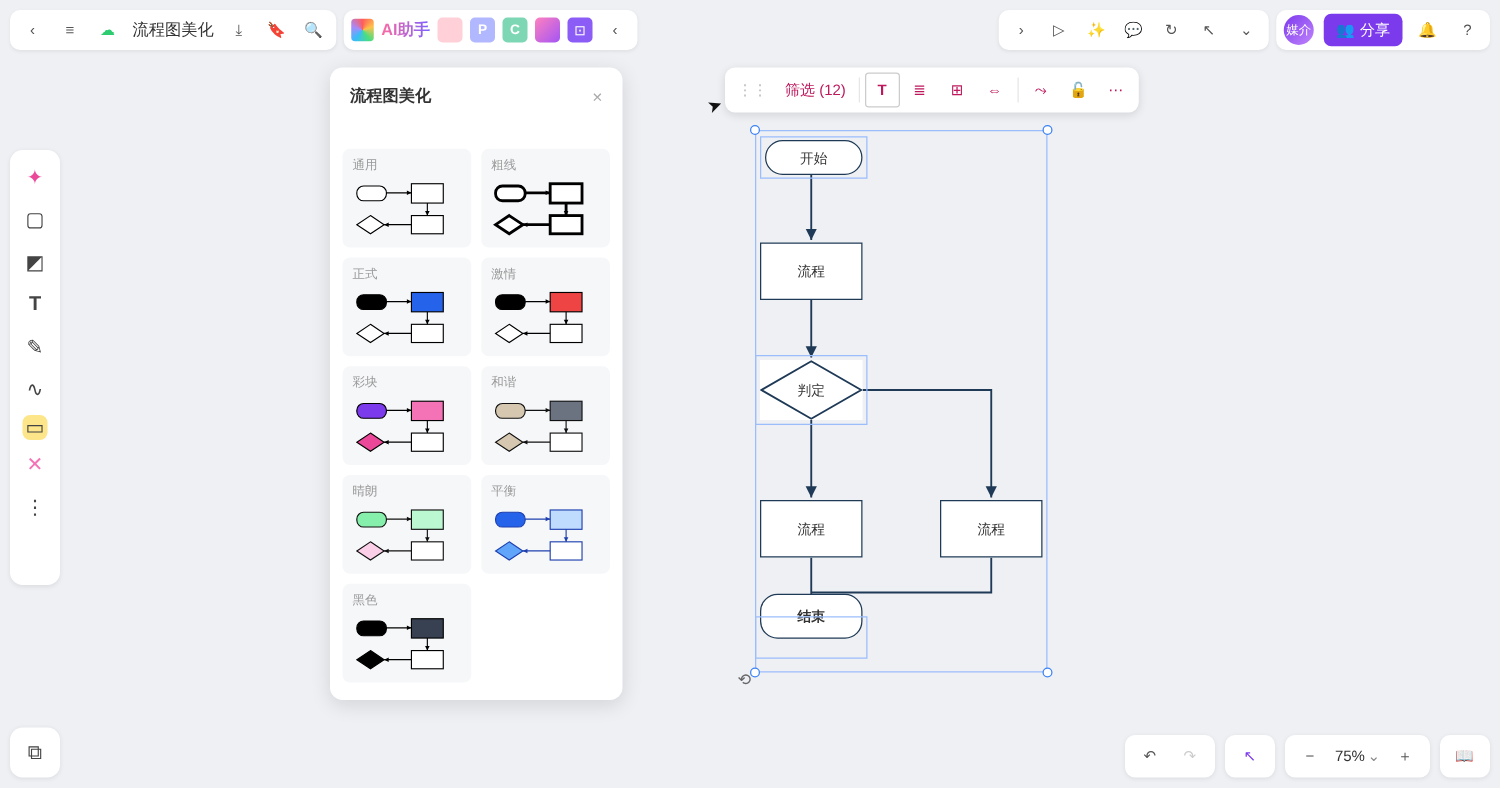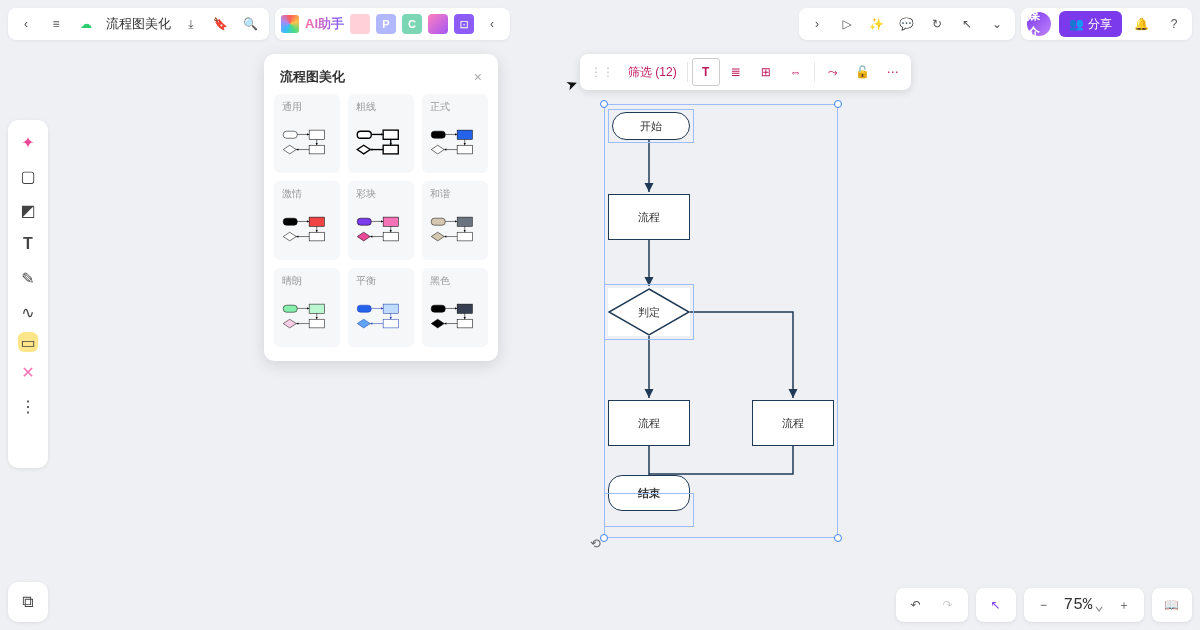--- a/index.html
+++ b/index.html
@@ -13,34 +13,34 @@
   .tlabel { font-size: 13px; color: #333; padding: 0 2px; }
   .ai-label { font-weight: 700; font-size: 13px; background: linear-gradient(90deg,#ff6aa0,#7b61ff); background-clip: text; -webkit-background-clip: text; color: transparent; }
   .rainbow-icon { width: 18px; height: 18px; background: conic-gradient(#ff5c5c,#ffc24a,#4ade80,#38bdf8,#a78bfa,#ff5c5c); border-radius: 3px; }
   .peach-icon { width:20px;height:20px;border-radius:4px;background:#ffd0d8; }
   .p-icon,.c-icon { width:20px;height:20px;border-radius:4px;display:flex;align-items:center;justify-content:center;font-size:11px;font-weight:700;color:#fff; }
   .p-icon{background:#b2b8ff;} .c-icon{background:#7ed7b4;} .tm-icon{width:20px;height:20px;border-radius:4px;background:linear-gradient(135deg,#ff80bf,#a355f5);} .sq-icon{width:20px;height:20px;border-radius:4px;background:#8b5cf6;display:flex;align-items:center;justify-content:center;color:#fff;font-size:11px;}
 
   .spacer { flex: 1; }
 
   .top-right { display:flex; align-items:center; gap:6px; }
-  .avatar { width:24px;height:24px;border-radius:50%;background:linear-gradient(135deg,#7c3aed,#c084fc);color:#fff;display:flex;align-items:center;justify-content:center;font-size:13px;font-weight:700; }
+  .avatar { width:24px;height:24px;border-radius:50%;background:linear-gradient(135deg,#7c3aed,#c084fc);color:#fff;display:flex;align-items:center;justify-content:center;font-size:10px;font-weight:400; }
   .share-btn { background:#7c3aed;color:#fff;border:none;border-radius:6px;height:26px;padding:0 10px;display:flex;align-items:center;gap:4px;font-size:12px;cursor:pointer; }
 
   
   .leftbar { position:absolute; left:8px; top:120px; width:40px; background:#fff; border-radius:10px; box-shadow:0 1px 4px rgba(0,0,0,.08); display:flex; flex-direction:column; align-items:center; padding:8px 0; gap:6px; }
   .lbtn { width:28px;height:28px;display:flex;align-items:center;justify-content:center;border-radius:6px;cursor:pointer;font-size:16px;color:#444; }
   .leftbar2 { position:absolute; left:8px; bottom:8px; width:40px;height:40px;background:#fff;border-radius:10px;box-shadow:0 1px 4px rgba(0,0,0,.08);display:flex;align-items:center;justify-content:center; }
 
   
   .panel { position:absolute; left:264px; top:54px; width:234px; background:#fff; border-radius:10px; box-shadow:0 4px 16px rgba(0,0,0,.12); padding:12px 10px 14px; }
   .panel-hd { display:flex;align-items:center;justify-content:space-between; padding:2px 6px 8px; }
   .panel-title { font-size:13px; font-weight:600; }
   .panel-close { font-size:14px;color:#aaa;cursor:pointer; }
-  .grid { display:grid; grid-template-columns:1fr 1fr 1fr; gap:8px; }
+  .grid { display:grid; grid-template-columns:1fr 1fr; gap:8px;margin-top:25px; }
   .card { background:#f6f7f9;border-radius:6px; padding:6px 6px 2px; cursor:pointer; }
   .card-title { font-size:10px; color:#999; margin-bottom:2px; padding-left:2px; }
   .thumb { width:100%; height:52px; }
 
   
   .ctxbar { position:absolute; top:54px; left:580px; background:#fff; border-radius:8px; box-shadow:0 2px 8px rgba(0,0,0,.12); display:flex; align-items:center; padding:4px; gap:2px; }
   .ctxbtn { height:28px; min-width:28px; padding:0 6px; display:flex;align-items:center;justify-content:center;border-radius:5px;cursor:pointer;color:#be185d;font-size:12px; }
   .sep { width:1px;height:20px;background:#e6e6e6;margin:0 2px; }
   .drag-handle { color:#bbb; cursor:grab; }
 
@@ -60,21 +60,21 @@
   .n-dec span { position:relative; }
   .n-p2 { left:4px; top:296px; width:82px; height:46px; border:1.5px solid #1f3a56; }
   .n-p3 { left:148px; top:296px; width:82px; height:46px; border:1.5px solid #1f3a56; }
   .n-end { left:4px; top:371px; width:82px; height:36px; border:1.5px solid #1f3a56; border-radius:14px;font-weight:bold; }
   .node-sel { position:absolute; border:1px solid #9bbdfc; }
 
   
   .br { position:absolute; right:8px; bottom:8px; display:flex; gap:8px; }
   .brseg { background:#fff; border-radius:8px; height:34px; display:flex; align-items:center; padding:0 8px; gap:8px; box-shadow:0 1px 4px rgba(0,0,0,.08); }
   .brbtn { width:24px;height:24px;display:flex;align-items:center;justify-content:center;color:#555;cursor:pointer;border-radius:4px; }
-  .zoom-label { font-size:16px;color:#333;display:flex;align-items:center;gap:2px;font-family:Liberation Mono, monospace; }
+  .zoom-label { font-size:12px;color:#333;display:flex;align-items:center;gap:2px; }
 
   .bl-rotate { position:absolute; left:590px; top:536px; font-size:13px; color:#666; }
 </style>
 </head>
 <body>
 
 <div class="topbar">
   <div class="tseg">
     <div class="ticon">‹</div>
     <div class="ticon">≡</div>

